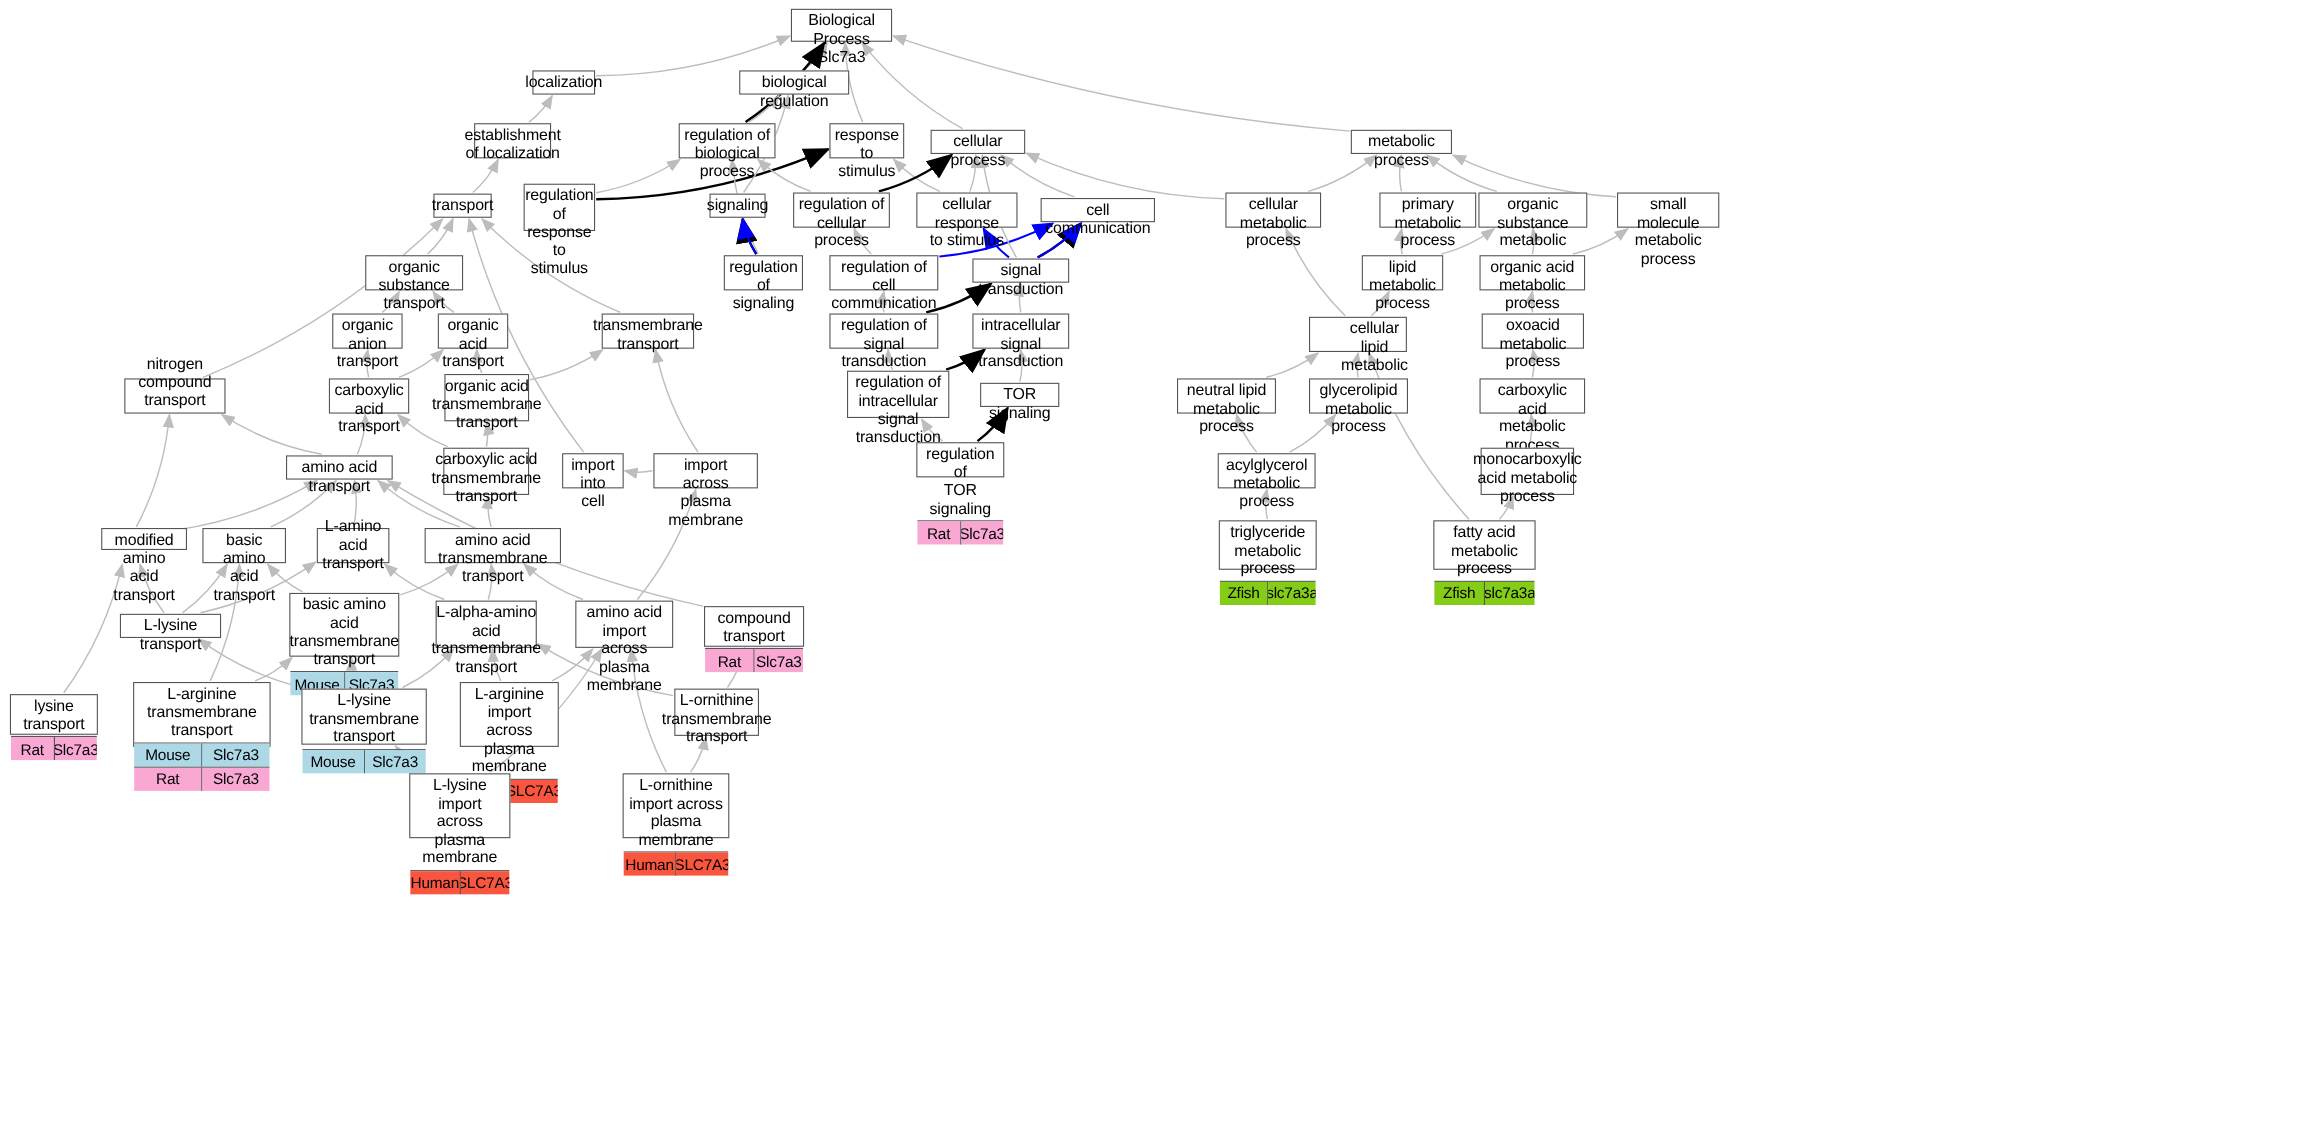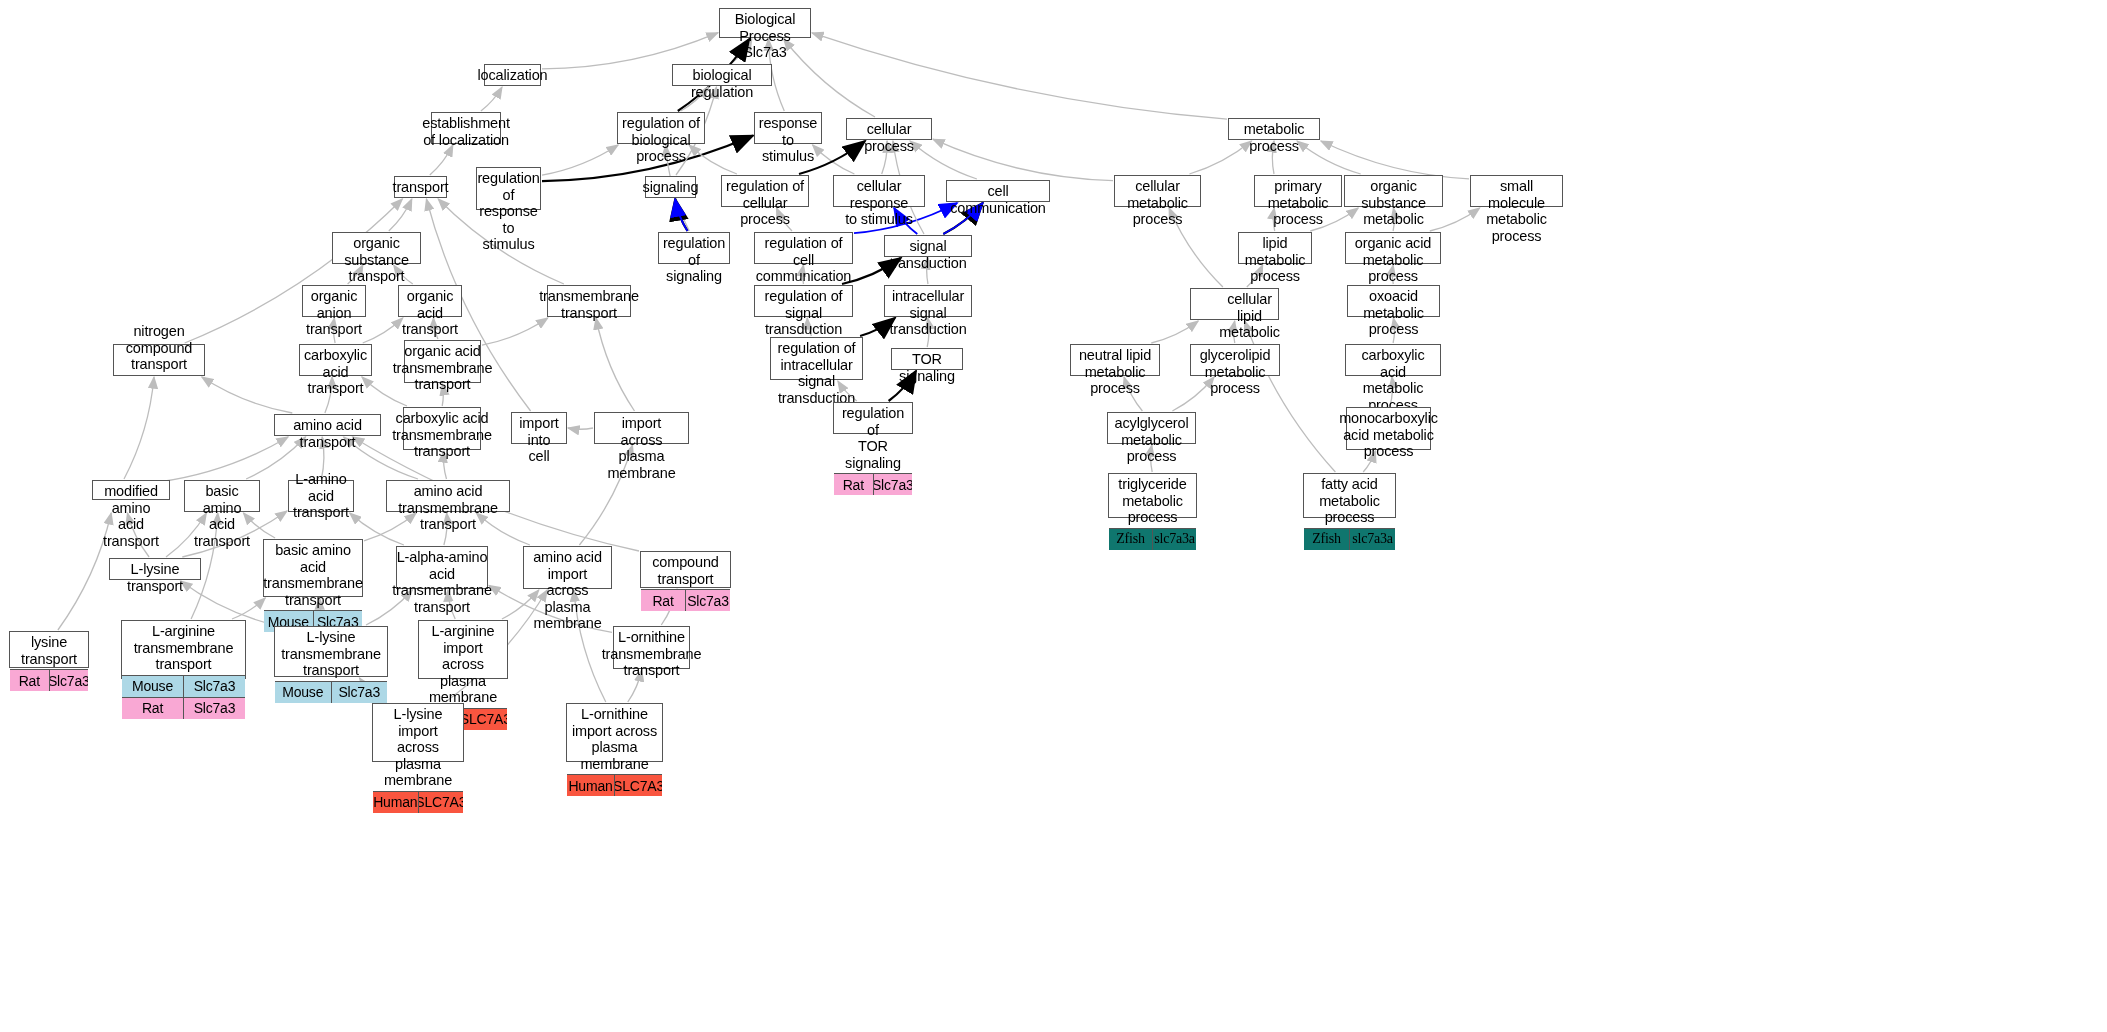--- a/index.html
+++ b/index.html
@@ -62,21 +62,21 @@
     letter-spacing: -0.2px;
     overflow: hidden;
     white-space: nowrap;
   }
   .anno-cell.first {
     border-right: 1.5px solid #555555;
   }
   .sp-rat   { background: #f9a8d4; }
   .sp-mouse { background: #add8e6; }
   .sp-human { background: #f9553f; }
-  .sp-zfish { background: #0f766e; font-family: Liberation Serif, serif; }
+  .sp-zfish { background: #84cc16; }
 </style>
 </head>
 <body>
 
 <div id="canvas">
   <svg id="edge-layer" viewBox="0 0 2107 1032" xmlns="http://www.w3.org/2000/svg">
     <defs>
       <marker id="ah-gray" markerWidth="10" markerHeight="8" refX="9" refY="4" orient="auto">
         <path d="M0,0 L10,4 L0,8 z" fill="#bdbdbd"></path>
       </marker>
@@ -335,21 +335,21 @@
 metabolic process</div>
       </div>
       <div class="node" style="left: 891px; top: 348px; width: 72px; height: 22px;">
         <div class="node-label">TOR signaling</div>
       </div>
       <div class="node" style="left: 770px; top: 337px; width: 93px; height: 43px;">
         <div class="node-label">regulation of
 intracellular
 signal transduction</div>
       </div>
-      <div class="node" style="left: 274px; top: 414px; width: 107px; height: 22px;">
+      <div class="node" style="left: 260px; top: 414px; width: 97px; height: 22px;">
         <div class="node-label">amino acid transport</div>
       </div>
       <div class="node" style="left: 403px; top: 407px; width: 78px; height: 43px;">
         <div class="node-label">carboxylic acid
 transmembrane
 transport</div>
       </div>
       <div class="node" style="left: 511px; top: 412px; width: 56px; height: 32px;">
         <div class="node-label">import into
 cell</div>

